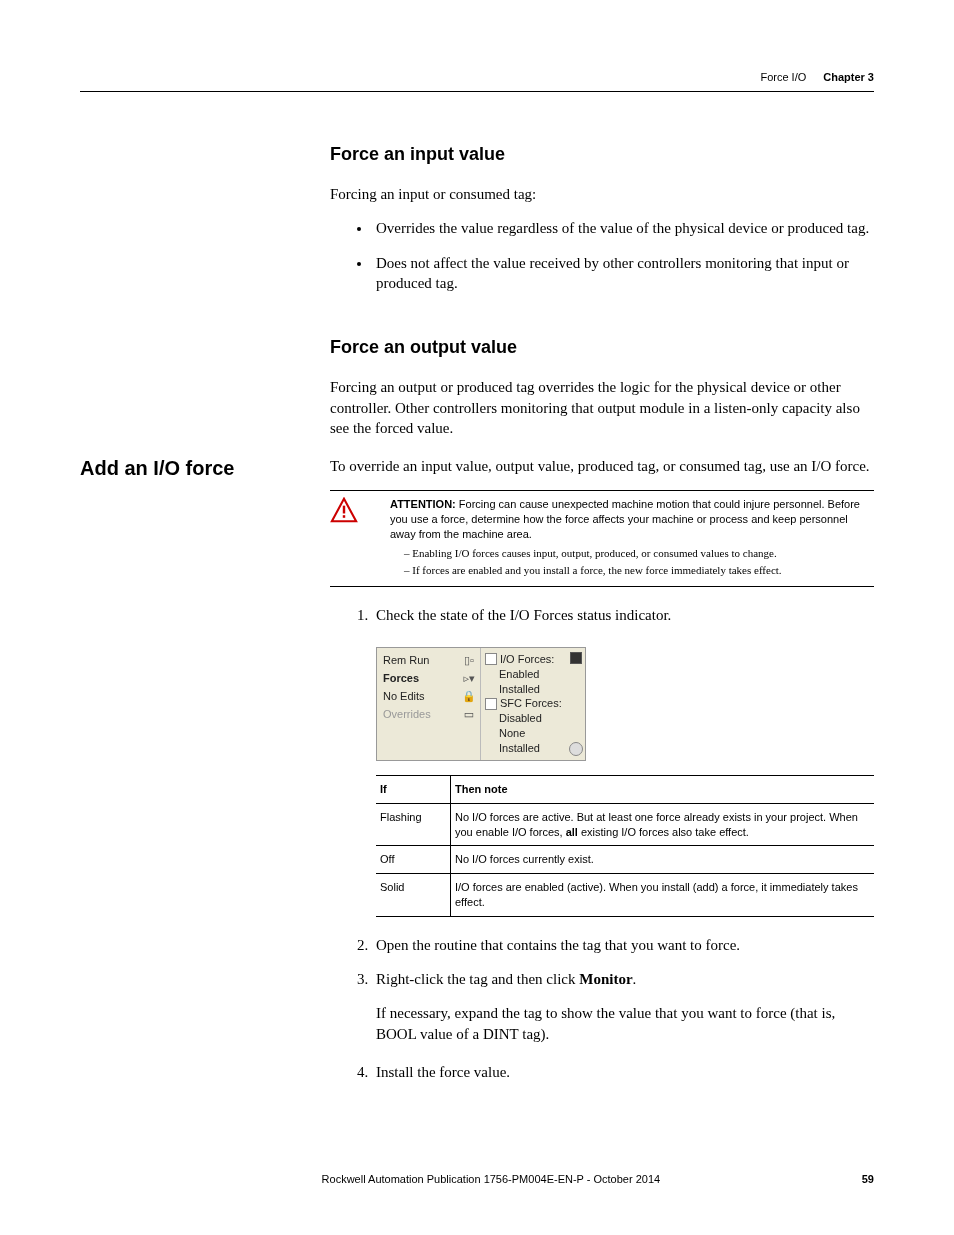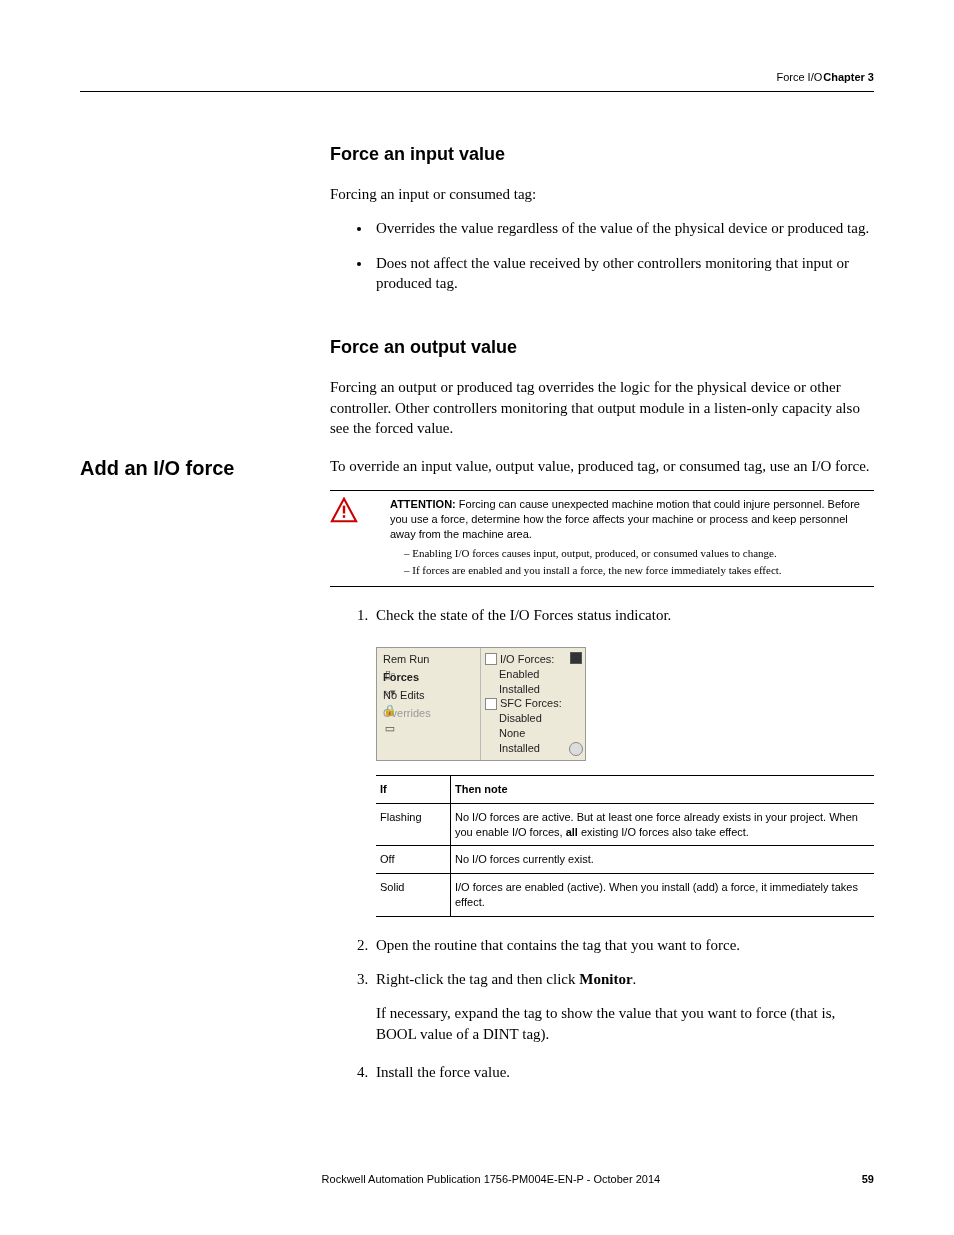--- a/index.html
+++ b/index.html
@@ -17,21 +17,21 @@
     line-height: 1.35;
   }
   .header {
     display: flex;
     justify-content: flex-end;
     align-items: baseline;
     border-bottom: 1px solid #000;
     padding-bottom: 6px;
     font-family: Arial, Helvetica, sans-serif;
     font-size: 11px;
-    gap: 1px;
+    gap: 17px;
   }
   .header .chapnum { font-weight: bold; }
   .twocol {
     display: grid;
     grid-template-columns: 250px 1fr;
     column-gap: 0;
     margin-top: 50px;
   }
   .sidehead {
     font-family: Arial, Helvetica, sans-serif;
@@ -90,21 +90,21 @@
     color: #222;
   }
   .statusimg-inner {
     display: grid;
     grid-template-columns: 104px 86px 18px;
   }
   .si-left {
     border-right: 1px solid #bbb;
     padding: 4px 4px 4px 6px;
   }
-  .si-left div { display:flex; justify-content:space-between; height:18px;flex-direction:column; }
+  .si-left div { display:flex; justify-content:space-between; align-items:center; height:18px; }
   .si-left .dim { color: #999; }
   .si-left .bold { font-weight: bold; }
   .si-glyph { width:14px; text-align:center; font-size:11px; color:#555; }
   .si-mid { padding: 4px 2px 4px 4px; }
   .si-mid .lab { display:flex; align-items:center; gap:3px; }
   .si-mid .chk { display:inline-block; width:10px; height:10px; border:1px solid #888; background:#fff;}
   .si-mid .sub { padding-left: 14px; }
   .si-right { padding:4px 2px; display:flex; flex-direction:column; justify-content:space-between; align-items:center; }
   .si-sq { width:10px; height:10px; background:#2a5; border:1px solid #555; }
   .si-sq.dark { background:#333; }

